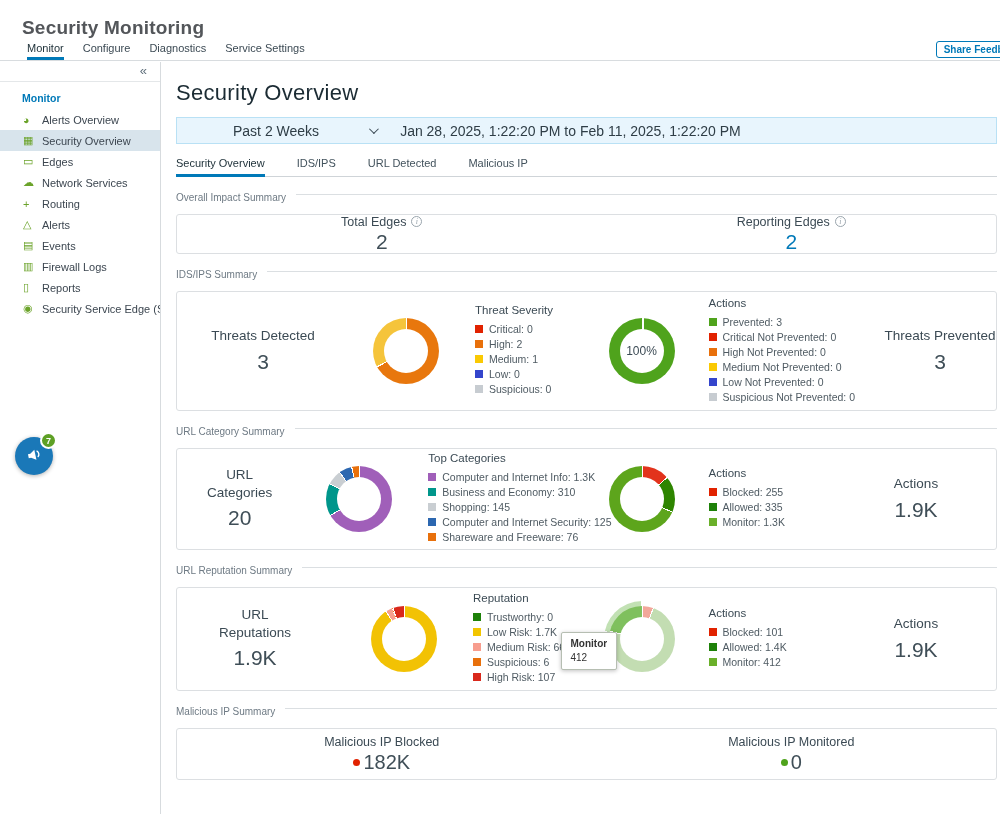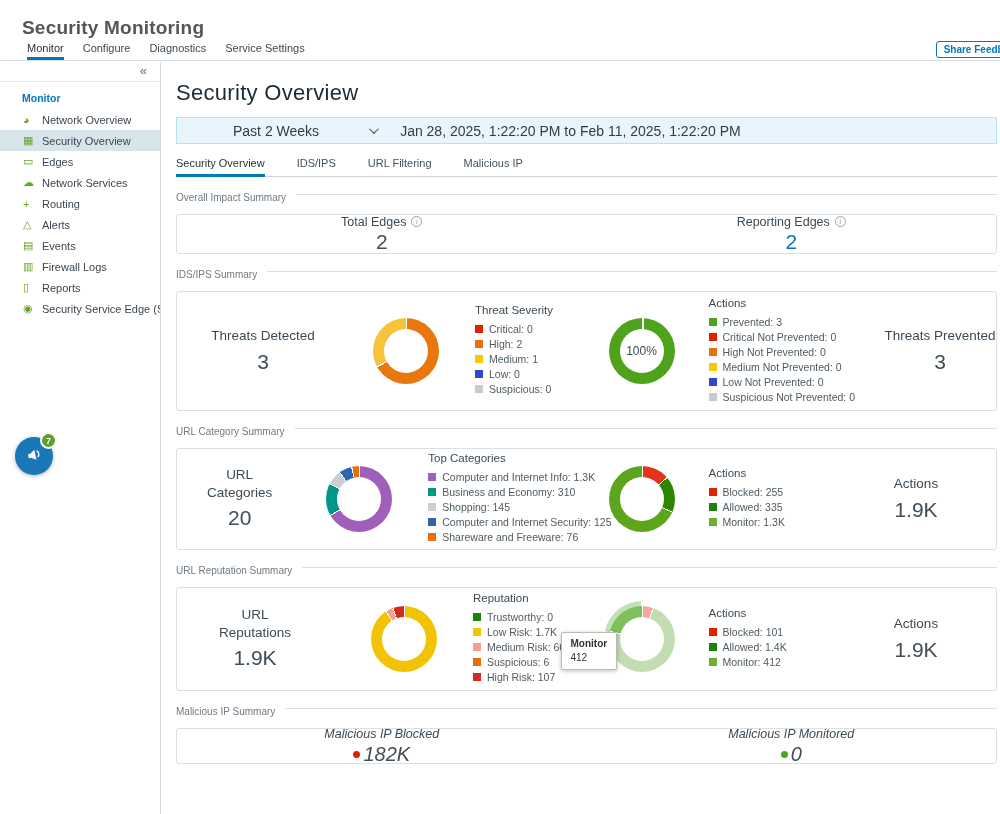--- a/index.html
+++ b/index.html
@@ -78,21 +78,21 @@
       <span class="tab">Service Settings</span>
     </div>
   <button class="share-btn">Share Feedback</button>
 
   <div class="sidebar">
     <div class="side-head"><span>«</span></div>
     <div class="side-label">Monitor</div>
     <div>
         <div class="nav-item">
           <span class="nav-ico">◕</span>
-          <span>Network Overview</span>
+          <span>Alerts Overview</span>
         </div>
         <div class="nav-item active">
           <span class="nav-ico">▦</span>
           <span>Security Overview</span>
         </div>
         <div class="nav-item">
           <span class="nav-ico">▭</span>
           <span>Edges</span>
         </div>
         <div class="nav-item">
@@ -141,21 +141,21 @@
 
     <div class="datebar">
       <span class="preset">Past 2 Weeks</span>
       <span class="chev"></span>
       <span class="dates">Jan 28, 2025, 1:22:20 PM to Feb 11, 2025, 1:22:20 PM</span>
     </div>
 
     <div class="inner-tabs">
         <span class="tab active">Security Overview</span>
         <span class="tab">IDS/IPS</span>
-        <span class="tab">URL Filtering</span>
+        <span class="tab">URL Detected</span>
         <span class="tab">Malicious IP</span>
       </div>
 
     <div class="sec-hdr">
       <span>Overall Impact Summary</span>
         <span class="rule"></span>
     </div>
     <div class="card" style="height:40px;">
       <div class="cell">
         <span class="lbl">
@@ -396,21 +396,21 @@
           <span>Actions</span>
           <div class="num">1.9K</div>
         </div>
       </div>
     </div>
 
     <div class="sec-hdr">
       <span>Malicious IP Summary</span>
         <span class="rule"></span>
     </div>
-    <div class="card" style="height:36px;font-style:italic;">
+    <div class="card" style="height:52px;">
       <div class="cell">
         <span class="lbl">Malicious IP Blocked</span>
         <span class="dotval">
             <span class="dot" style="background: rgb(225, 34, 0);"></span>
             <span>182K</span>
           </span>
       </div>
       <div class="cell">
         <span class="lbl">Malicious IP Monitored</span>
         <span class="dotval">

